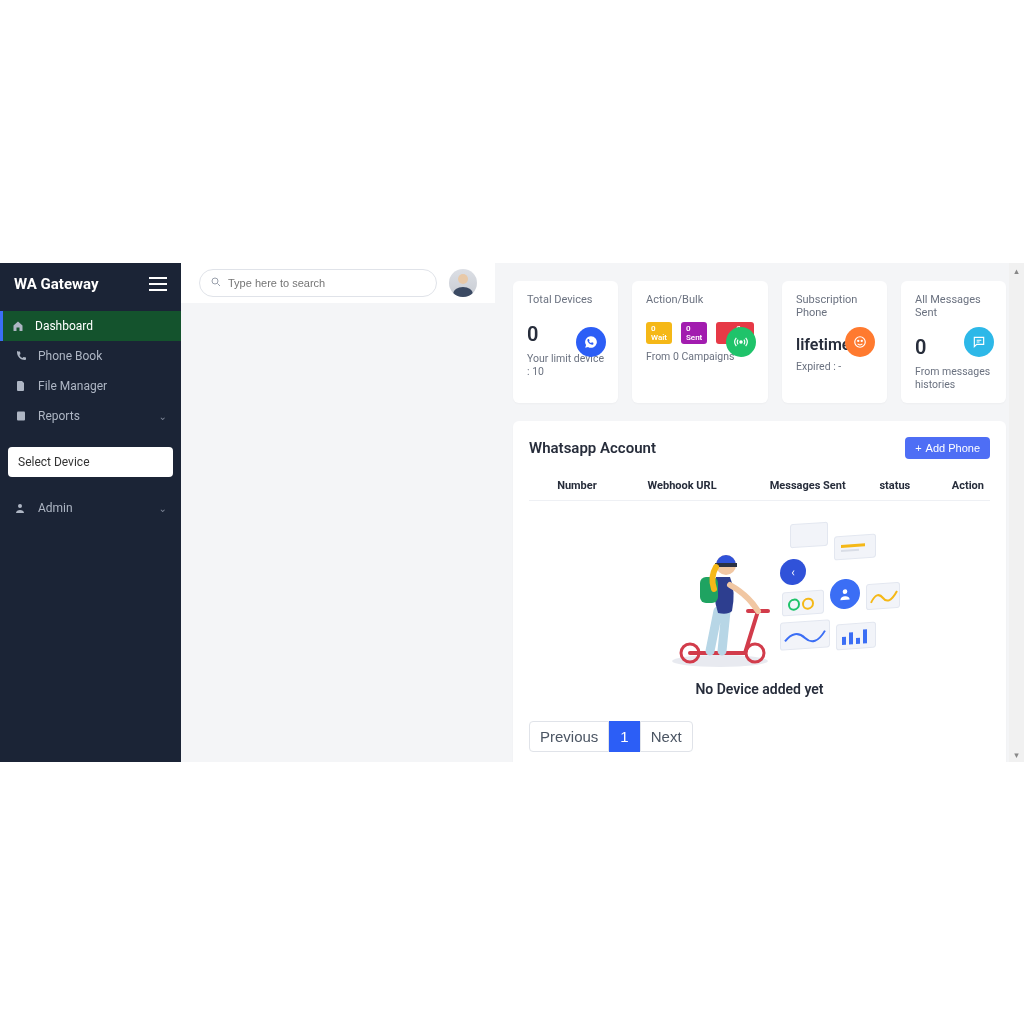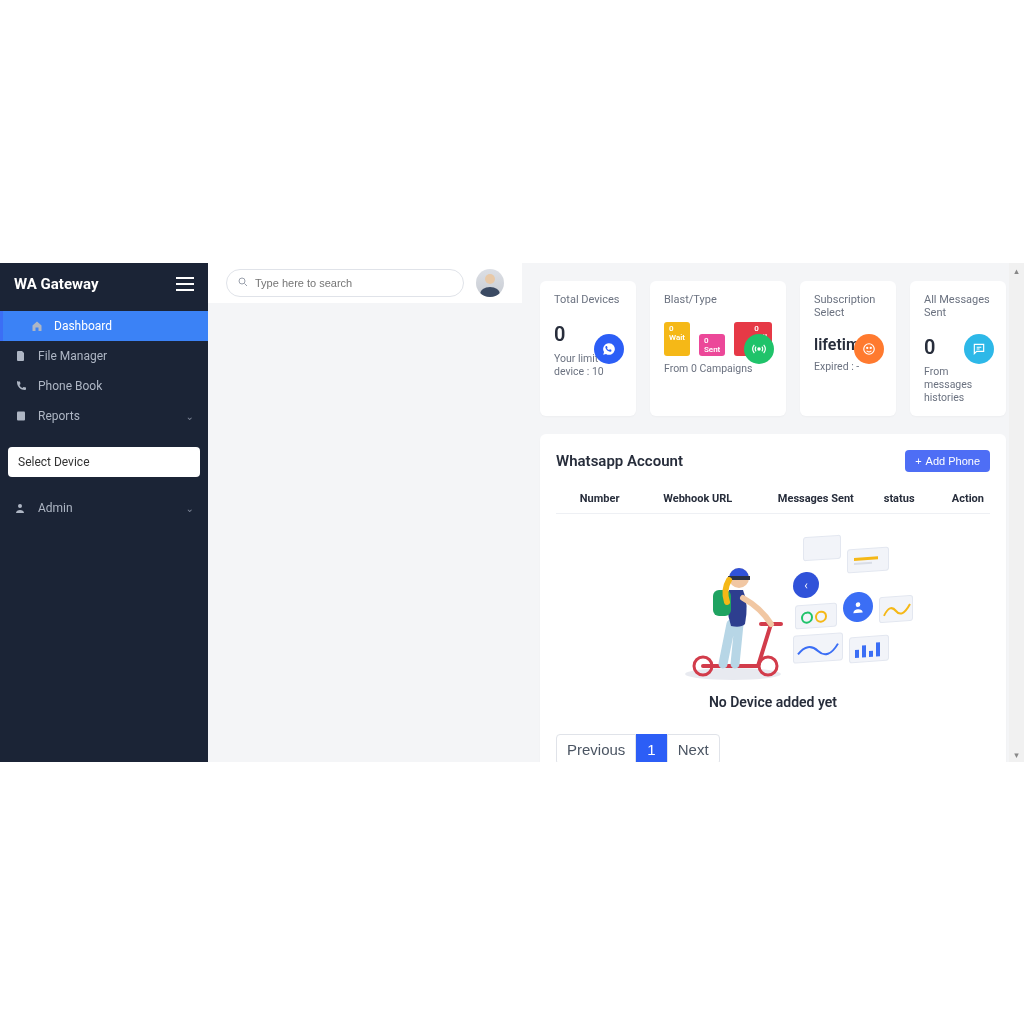--- a/index.html
+++ b/index.html
@@ -14,21 +14,21 @@
     position: absolute;
     top: 263px;
     left: 0;
     right: 0;
     height: 499px;
     display: flex;
     background: #f4f5f7;
   }
   
   .sidebar {
-    width: 208px;
+    width: 181px;
     background: #1b2436;
     color: #c6cbd4;
     display: flex;
     flex-direction: column;
     flex-shrink: 0;
   }
   .sidebar-header {
     display: flex;
     align-items: center;
     justify-content: space-between;
@@ -46,24 +46,24 @@
   .nav { list-style: none; padding: 6px 0; }
   .nav-item {
     display: flex; align-items: center;
     padding: 8px 14px;
     font-size: 12px;
     color: #aeb6c4;
     cursor: pointer;
     position: relative;
   }
   .nav-item.active {
-    background: #3b82f6;
+    background: #14532d;
     color: #fff;
     border-left: 3px solid #3b6ef5;
-    padding-left: 27px;
+    padding-left: 8px;
   }
   .nav-item .chev {
     margin-left: auto;
     font-size: 10px;
     color: #7d8596;
   }
   .nav-icon {
     width: 14px; height: 14px;
     margin-right: 10px;
     display: inline-flex; align-items: center; justify-content: center;
@@ -152,21 +152,21 @@
   }
   .ic-blue { background:#2c5ef6; }
   .ic-green { background:#1fc36a; }
   .ic-orange { background:#ff7a2f; }
   .ic-cyan { background:#2db8e8; }
   .badges { display:flex; gap:9px; margin-top:2px; }
   .badge {
     font-size: 8px; padding: 2px 5px; border-radius: 3px; color:#fff; font-weight:600;
   }
   .b-wait { background:#f5b817; }
-  .b-sent { background:#ec4899;margin-top:12px; }
+  .b-sent { background:#a21caf; }
   .b-fail { background:#e63946;padding-left:20px; }
 
   .panel {
     background:#fff; border-radius:6px; padding:16px;
     box-shadow: 0 1px 2px rgba(0,0,0,0.03);
   }
   .panel-head {
     display:flex; align-items:center; justify-content:space-between;
     margin-bottom:12px;
   }
@@ -238,32 +238,32 @@
         <span class="nav-icon">
           <svg width="12" height="12" viewBox="0 0 24 24" fill="currentColor">
               <path d="M3 11l9-8 9 8v10a1 1 0 0 1-1 1h-5v-7H9v7H4a1 1 0 0 1-1-1V11z"></path>
             </svg>
         </span>
         <span>Dashboard</span>
       </li>
       <li class="nav-item">
         <span class="nav-icon">
           <svg width="12" height="12" viewBox="0 0 24 24" fill="currentColor">
-              <path d="M6 2h8l4 4v14a2 2 0 0 1-2 2H6a2 2 0 0 1-2-2V4a2 2 0 0 1 2-2z"></path>
-            </svg>
-        </span>
-        <span>File Manager</span>
+              <path d="M6 2c-1 0-2 1-2 2 0 9 7 16 16 16 1 0 2-1 2-2v-3l-5-1-2 2c-3-1-5-3-6-6l2-2-1-5H6z"></path>
+            </svg>
+        </span>
+        <span>Phone Book</span>
       </li>
       <li class="nav-item">
         <span class="nav-icon">
           <svg width="12" height="12" viewBox="0 0 24 24" fill="currentColor">
-              <path d="M6 2c-1 0-2 1-2 2 0 9 7 16 16 16 1 0 2-1 2-2v-3l-5-1-2 2c-3-1-5-3-6-6l2-2-1-5H6z"></path>
-            </svg>
-        </span>
-        <span>Phone Book</span>
+              <path d="M6 2h8l4 4v14a2 2 0 0 1-2 2H6a2 2 0 0 1-2-2V4a2 2 0 0 1 2-2z"></path>
+            </svg>
+        </span>
+        <span>File Manager</span>
       </li>
       <li class="nav-item">
         <span class="nav-icon">
           <svg width="12" height="12" viewBox="0 0 24 24" fill="currentColor">
               <rect x="4" y="3" width="16" height="18" rx="2"></rect>
             </svg>
         </span>
         <span>Reports</span>
         <span class="chev">⌄</span>
       </li>
@@ -308,37 +308,37 @@
           <div class="card-value">0</div>
           <div class="card-sub">Your limit device : 10</div>
           <div class="card-icon ic-blue">
             <svg width="14" height="14" viewBox="0 0 24 24" fill="#fff">
                 <path d="M12 2a10 10 0 0 0-8.5 15.3L2 22l4.9-1.4A10 10 0 1 0 12 2zm4.3 13.6c-.2.6-1.2 1.1-1.7 1.1-.4 0-1 .2-3.2-.7-2.7-1.1-4.4-3.9-4.5-4.1-.1-.2-1.1-1.4-1.1-2.7 0-1.3.7-1.9.9-2.2.2-.2.5-.3.8-.3h.5c.2 0 .4 0 .6.5.2.6.8 2 .8 2.1.1.1.1.3 0 .5-.4.8-.9.7-.6 1.2.9 1.5 1.8 2 3.2 2.7.2.1.4.1.5-.1.2-.2.6-.7.8-1 .2-.2.4-.2.6-.1.2.1 1.5.7 1.7.8.2.1.4.2.4.3.1.2.1.7-.1 1.3z"></path>
               </svg>
           </div>
         </div>
 
         <div class="card">
-          <div class="card-title">Blast/Type</div>
+          <div class="card-title">Action/Bulk</div>
           <div class="badges">
             <span class="badge b-wait">0 Wait</span>
             <span class="badge b-sent">0 Sent</span>
             <span class="badge b-fail">0 Fail</span>
           </div>
           <div class="card-sub">From 0 Campaigns</div>
           <div class="card-icon ic-green">
             <svg width="14" height="14" viewBox="0 0 24 24" fill="none" stroke="#fff" stroke-width="2">
                 <circle cx="12" cy="12" r="2" fill="#fff"></circle>
                 <path d="M7 8a7 7 0 0 0 0 8M17 8a7 7 0 0 1 0 8M4 5a11 11 0 0 0 0 14M20 5a11 11 0 0 1 0 14"></path>
               </svg>
           </div>
         </div>
 
         <div class="card">
-          <div class="card-title">Subscription Select</div>
+          <div class="card-title">Subscription Phone</div>
           <div class="card-value" style="font-size:16px;">lifetime</div>
           <div class="card-sub">Expired : -</div>
           <div class="card-icon ic-orange">
             <svg width="14" height="14" viewBox="0 0 24 24" fill="none" stroke="#fff" stroke-width="2">
                 <circle cx="12" cy="12" r="9"></circle>
                 <circle cx="9" cy="10" r="1" fill="#fff"></circle>
                 <circle cx="15" cy="10" r="1" fill="#fff"></circle>
                 <path d="M8 15c1 1.5 2.5 2 4 2s3-.5 4-2"></path>
               </svg>
           </div>

